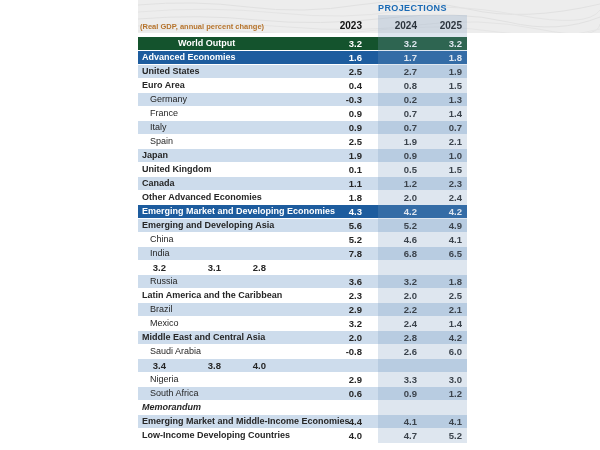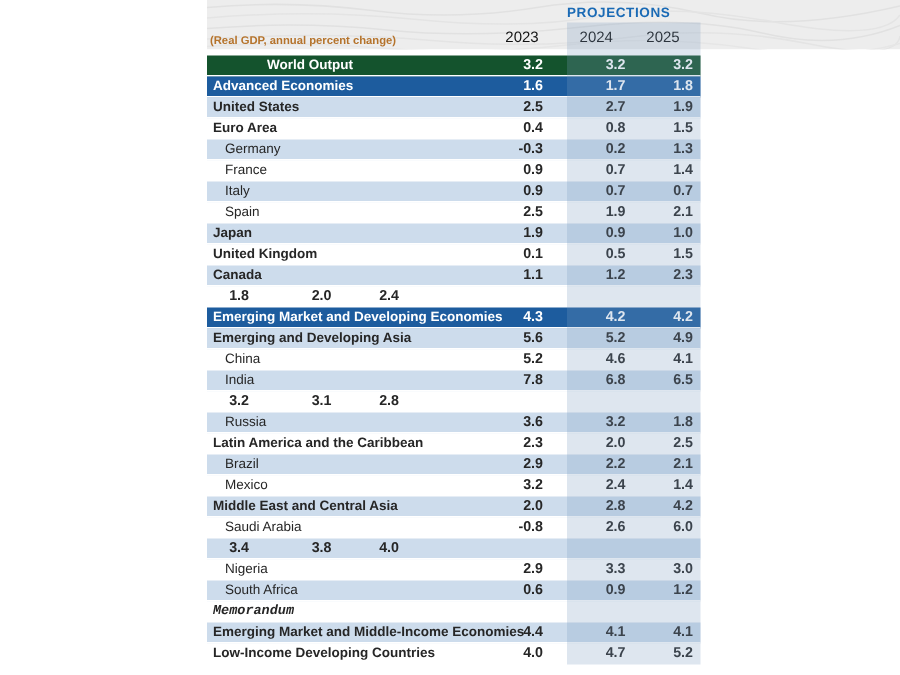--- a/index.html
+++ b/index.html
@@ -13,32 +13,32 @@
     font-size:9px;font-weight:bold;color:#1a6ab5;letter-spacing:0.4px;
   }
   .unit-note{
     position:absolute;left:140px;top:22px;font-size:7.5px;font-weight:bold;color:#b5732b;
   }
   .year-row{
     position:absolute;left:138px;top:19px;width:329px;height:13px;display:flex;
     line-height:13px;
   }
   .year-row .spacer{flex:1;}
-  .year{font-size:10px;font-weight:normal;color:#111;text-align:center;box-sizing:border-box;}
+  .year{font-size:10px;font-weight:bold;color:#111;text-align:right;box-sizing:border-box;}
   .yc0{width:44px;padding-right:16px;}
   .yc1{width:44px;padding-right:5px;}
   .yc2{width:45px;padding-right:5px;}
   .gdp-table{position:absolute;left:138px;top:37px;width:329px;}
   .row{
     display:flex;height:14px;line-height:13px;border-bottom:1px solid #fff;
     box-sizing:border-box;font-size:9px;color:#262626;background:#fff;
   }
   .row .lab{flex:1;min-width:0;padding-left:4px;white-space:nowrap;overflow:visible;font-weight:bold;}
   .row.country .lab{padding-left:12px;font-weight:normal;}
-  .row.memo .lab{font-style:italic;font-family:Liberation Mono, monospace;}
+  .row.memo .lab{font-style:italic;}
   .row .cell{text-align:right;font-weight:bold;font-size:9.5px;box-sizing:border-box;}
   .row .c0{width:44px;padding-right:16px;}
   .row .c1{width:44px;padding-right:5px;}
   .row .c2{width:45px;padding-right:5px;}
   .row.stripe{background:#cddcec;}
   .row.world{background:#14532d;color:#fff;padding-left:36px;}
   .row.group{background:#1d5c9e;color:#fff;}
   .proj-band{
     position:absolute;left:378px;top:15px;width:89px;height:428px;
     background:rgba(125,155,190,0.25);pointer-events:none;z-index:10;
@@ -130,20 +130,21 @@
         <span class="cell c1">0.5</span>
         <span class="cell c2">1.5</span>
       </div>
       <div class="row bold stripe">
         <span class="lab">Canada</span>
         <span class="cell c0">1.1</span>
         <span class="cell c1">1.2</span>
         <span class="cell c2">2.3</span>
       </div>
       <div class="row bold">
+        <span class="lab">Other Advanced Economies</span>
         <span class="cell c0">1.8</span>
         <span class="cell c1">2.0</span>
         <span class="cell c2">2.4</span>
       </div>
       <div class="row group">
         <span class="lab">Emerging Market and Developing Economies</span>
         <span class="cell c0">4.3</span>
         <span class="cell c1">4.2</span>
         <span class="cell c2">4.2</span>
       </div>

